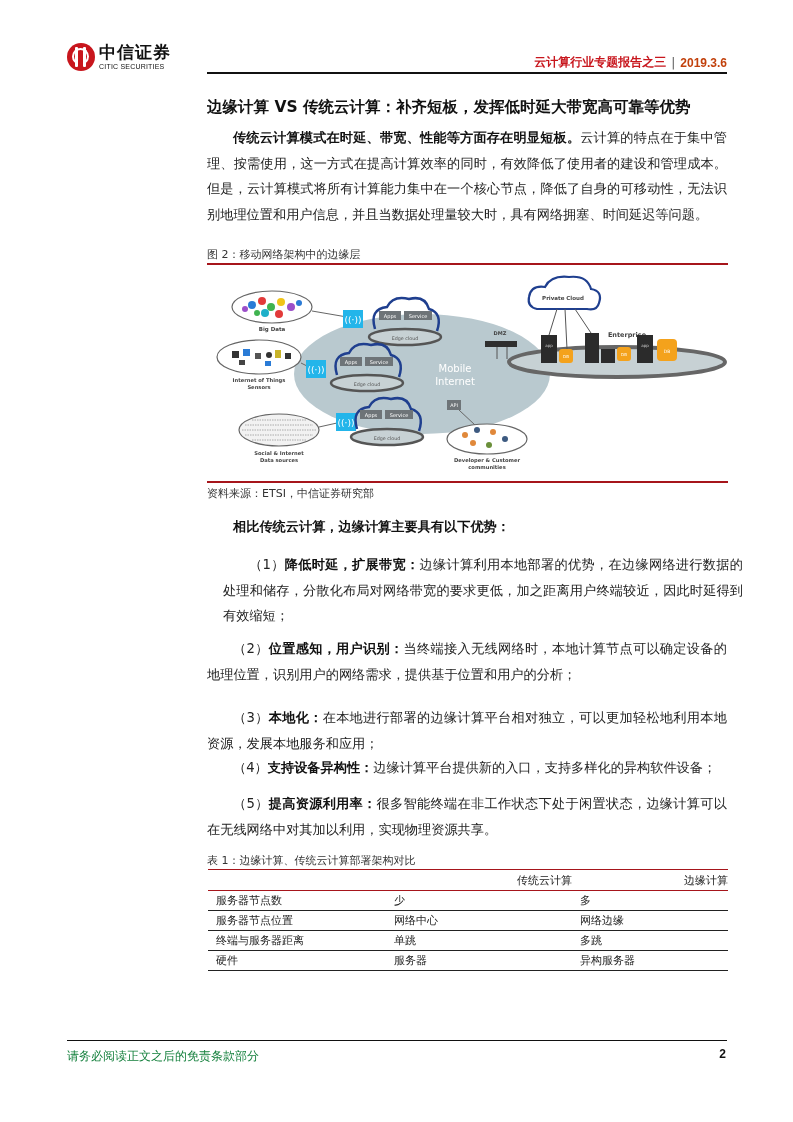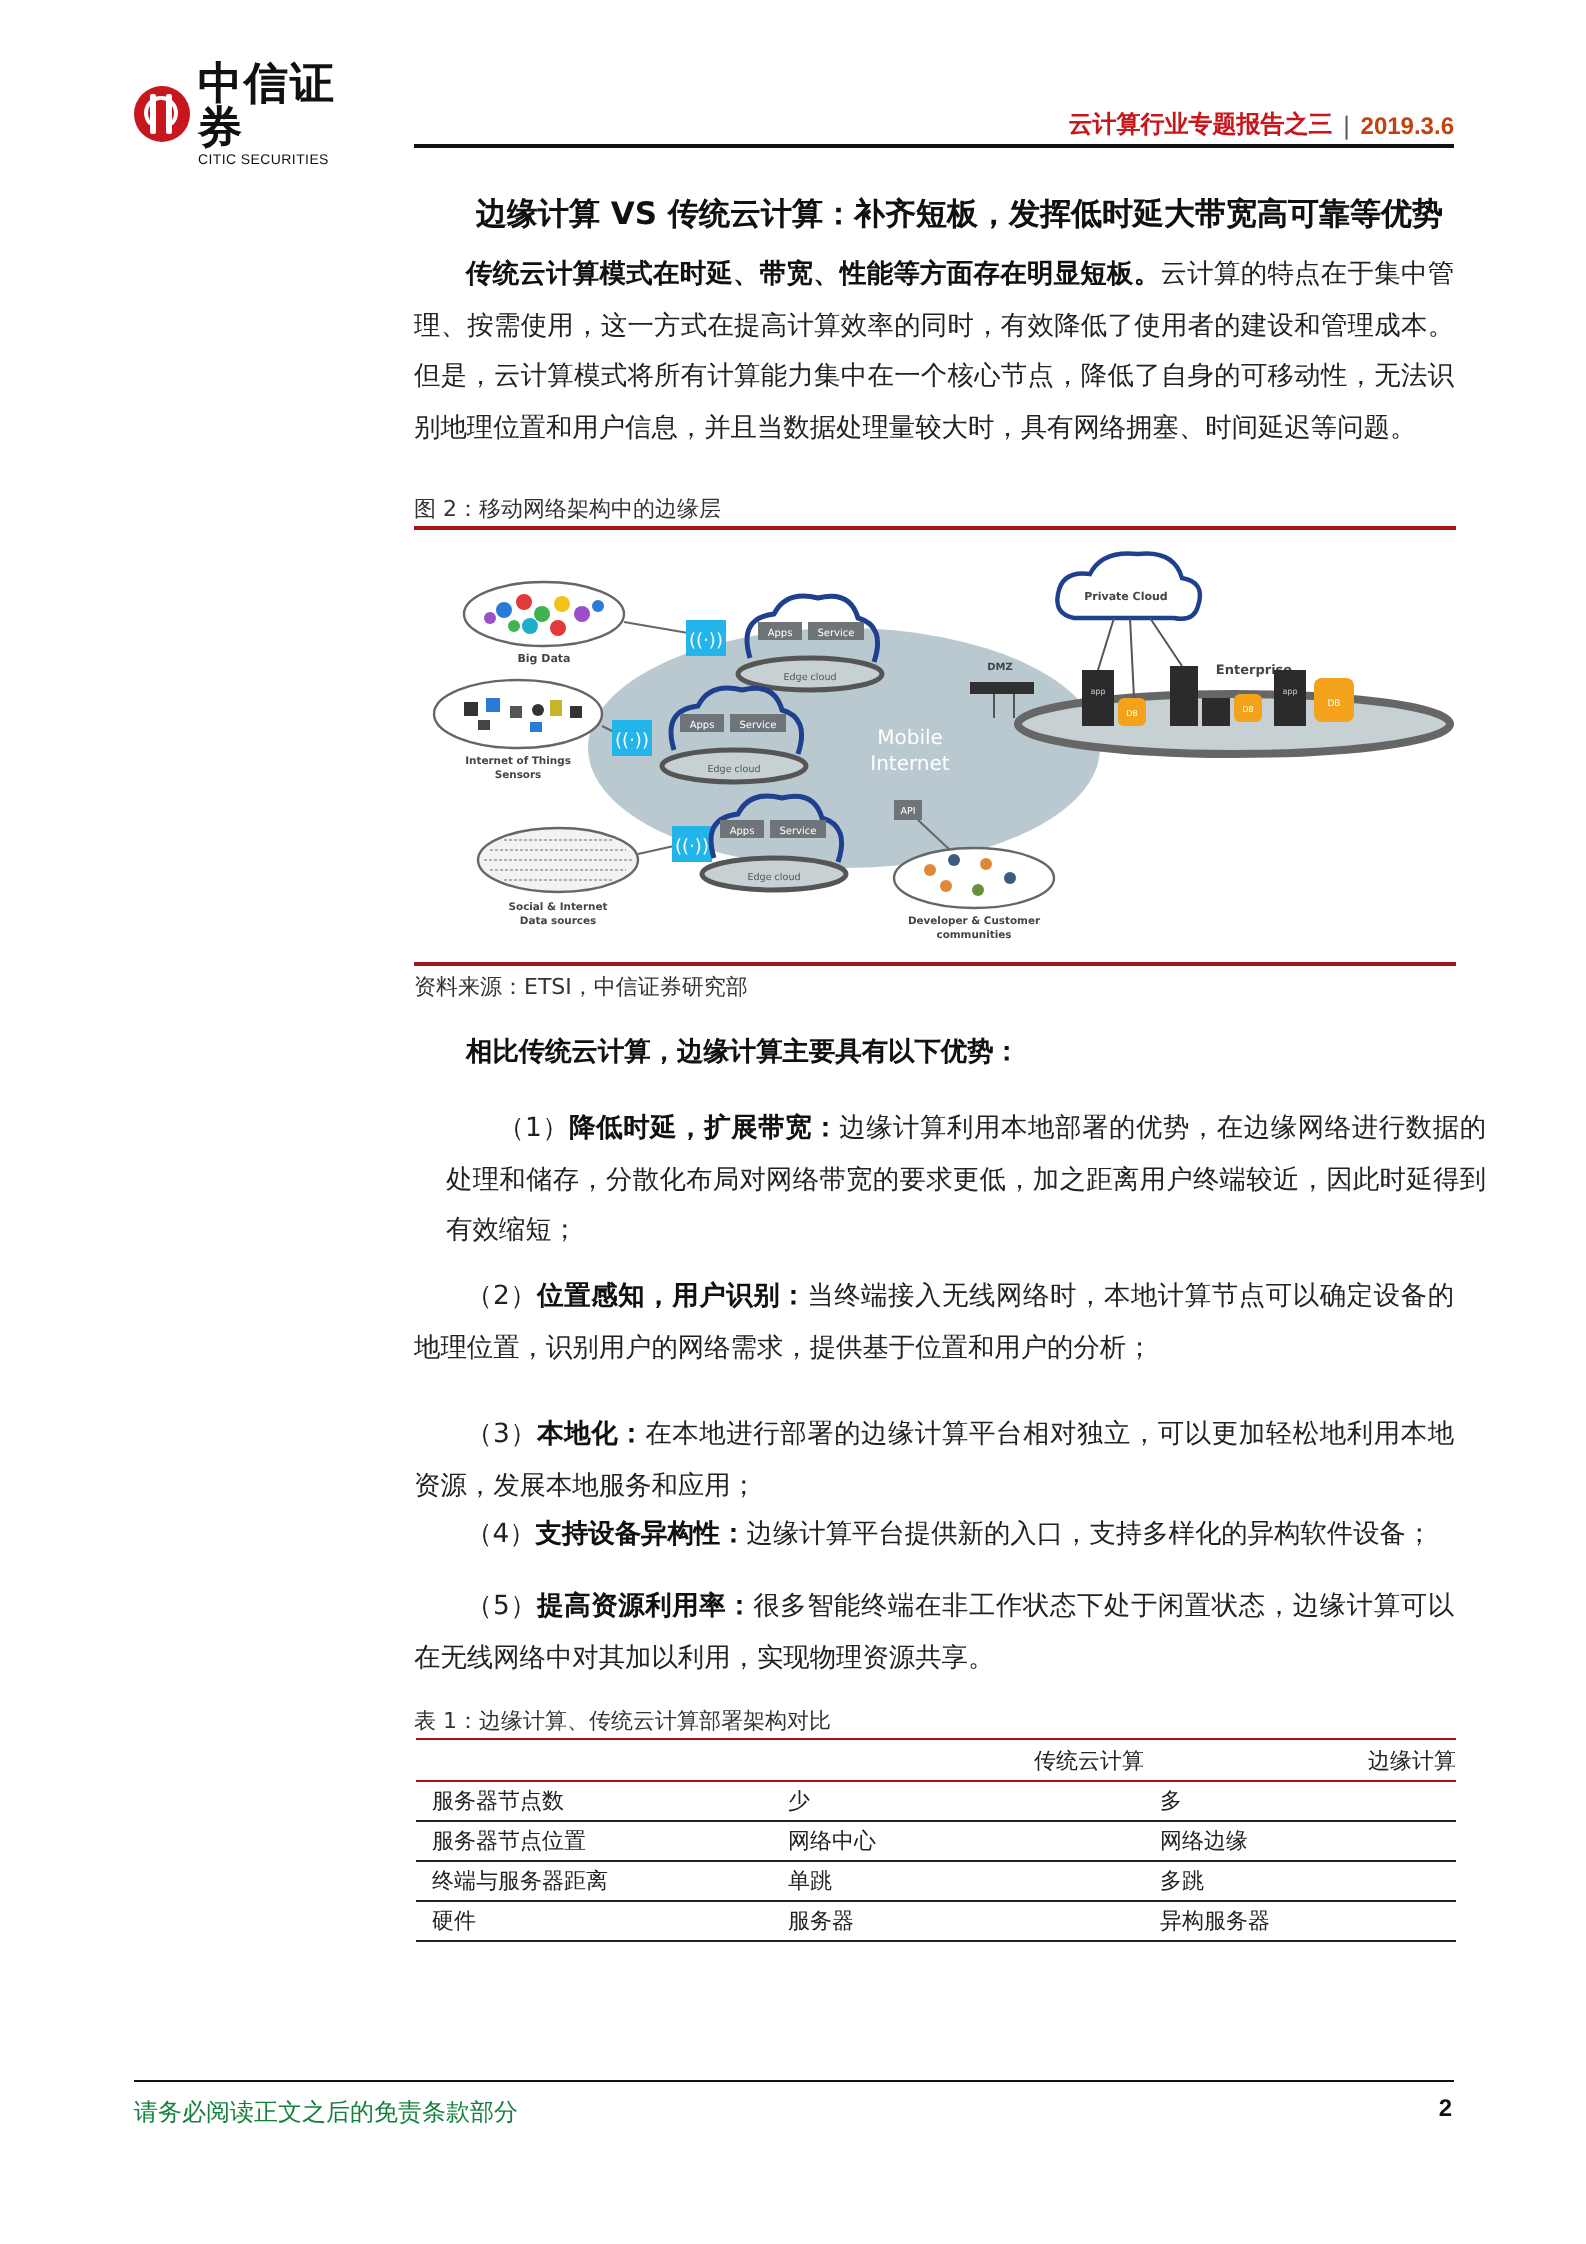--- a/index.html
+++ b/index.html
@@ -6,29 +6,29 @@
   body { width: 793px; height: 1122px; position: relative; overflow: hidden;
          font-family: "DejaVu Sans", "Liberation Sans", sans-serif; color: #1a1a1a; }
   .abs { position: absolute; }
   
   .logo { left: 67px; top: 40px; width: 110px; height: 34px; display: flex; align-items: center; }
   .logo-mark { width: 28px; height: 28px; border-radius: 50%; background: #c8161d; position: relative; margin-right: 4px; flex: none; }
   .logo-mark::before { content: ""; position: absolute; left: 8px; top: 4px; width: 3px; height: 20px; background: #fff; border-radius: 1px; }
   .logo-mark::after { content: ""; position: absolute; left: 16px; top: 4px; width: 3px; height: 20px; background: #fff; border-radius: 1px; }
   .logo-mark .arc { position:absolute; left:5px; top:5px; width:17px; height:17px; border:2px solid #fff; border-radius:50%; border-bottom-color: transparent; box-sizing:border-box; }
   .logo-text { display: flex; flex-direction: column; line-height: 1; }
-  .logo-cn { font-family: "DejaVu Serif", serif; font-weight: bold; font-size: 22px; color: #111; letter-spacing: 1px; }
+  .logo-cn { font-family: "DejaVu Serif", serif; font-weight: bold; font-size: 17px; color: #111; letter-spacing: 1px; }
   .logo-en { font-family: "Liberation Sans", sans-serif; font-size: 7px; color: #111; margin-top: 2px; letter-spacing: 0.2px; }
   .hdr-right { right: 66px; top: 54px; font-size: 12px; font-weight: bold; display: flex; align-items: center; }
   .hdr-title { color: #c8161d; }
   .hdr-sep { color: #555; margin: 0 5px; font-weight: normal; }
   .hdr-date { color: #c2410c; font-family: "Liberation Sans", sans-serif; }
   .hdr-rule { left: 207px; top: 72px; width: 520px; height: 2px; background: #111; }
   
-  .h1 { left: 207px; top: 97px; font-size: 15.5px; font-weight: bold; color: #111; white-space: nowrap; margin-left: 31px; }
+  .h1 { left: 207px; top: 97px; font-size: 15.5px; font-weight: bold; color: #111; white-space: nowrap; }
   .para { left: 207px; width: 520px; font-size: 13.2px; line-height: 25.5px; text-align: justify; color: #222; }
   .para b { color: #111; }
   .indent { text-indent: 26px; }
   .fig-title { left: 207px; top: 247px; font-size: 11px; color: #333; }
   .red-rule { left: 207px; width: 521px; height: 1.5px; background: #a6151b; }
   .source { left: 207px; top: 486px; font-size: 11px; color: #333; }
   .tbl-title { left: 207px; top: 853px; font-size: 11px; color: #333; }
   .tbl { left: 208px; top: 869px; width: 520px; border-collapse: collapse; font-size: 11px; color: #222; }
   .tbl th { text-align: right; font-weight: normal; height: 20px; padding: 0 0 0 8px; border-top: 1.5px solid #a6151b; border-bottom: 1.5px solid #a6151b; }
   .tbl td { height: 19px; padding: 0 0 0 8px; border-bottom: 1px solid #222; }

